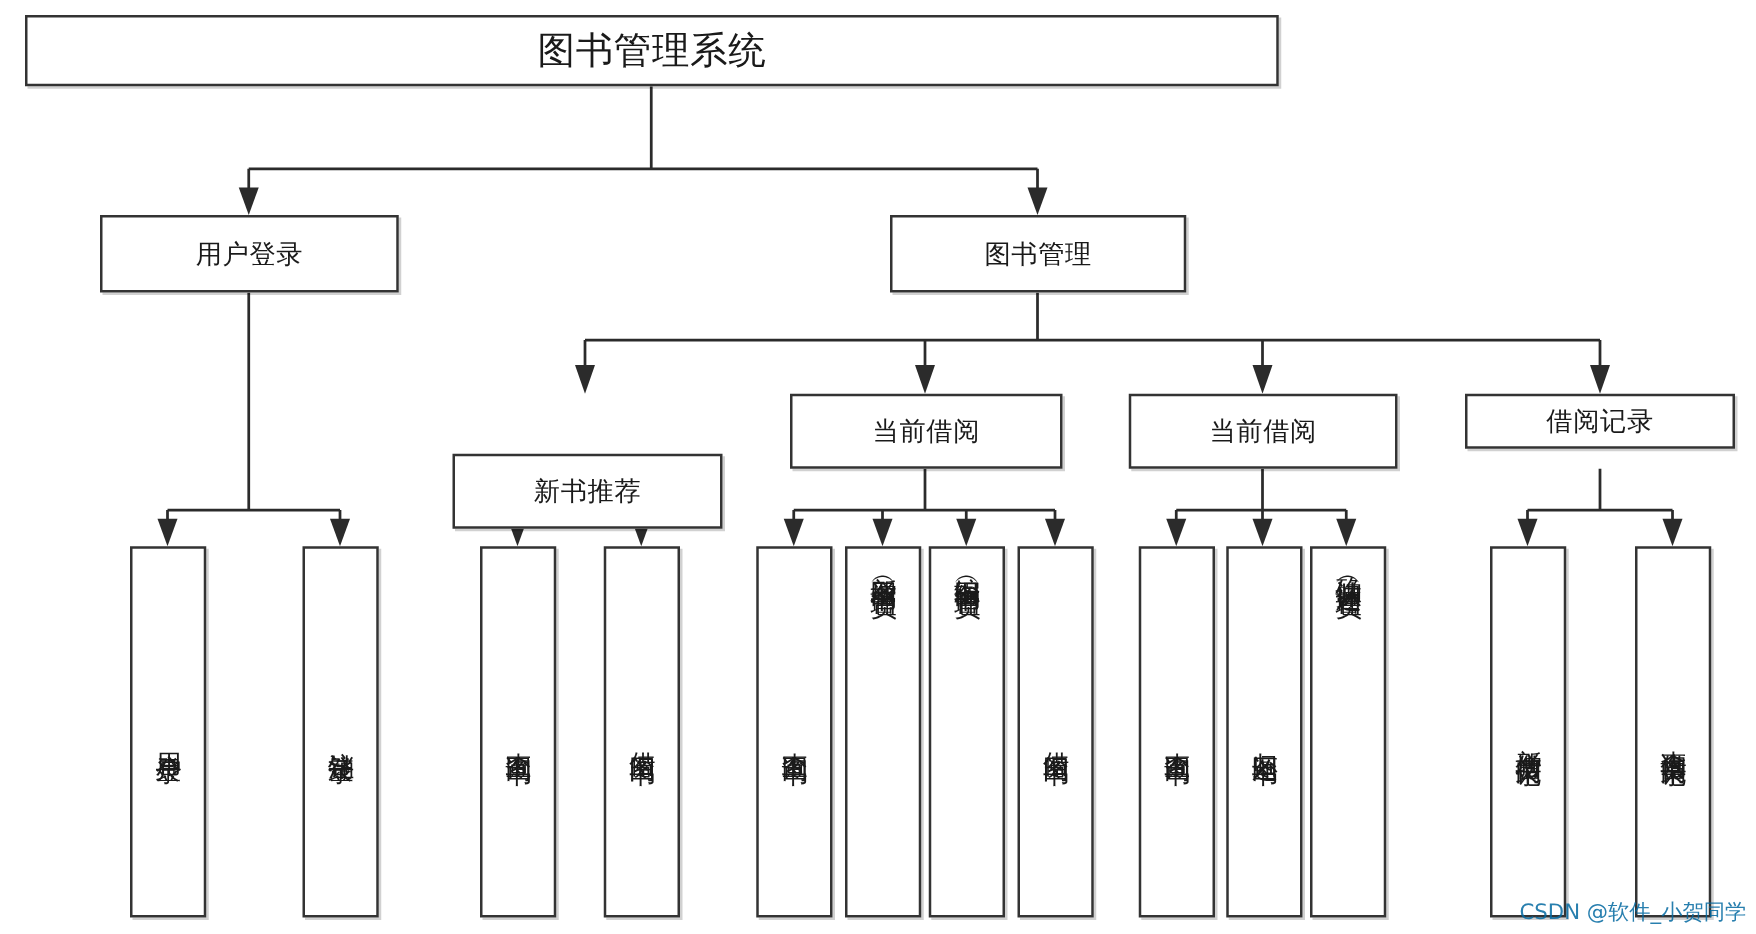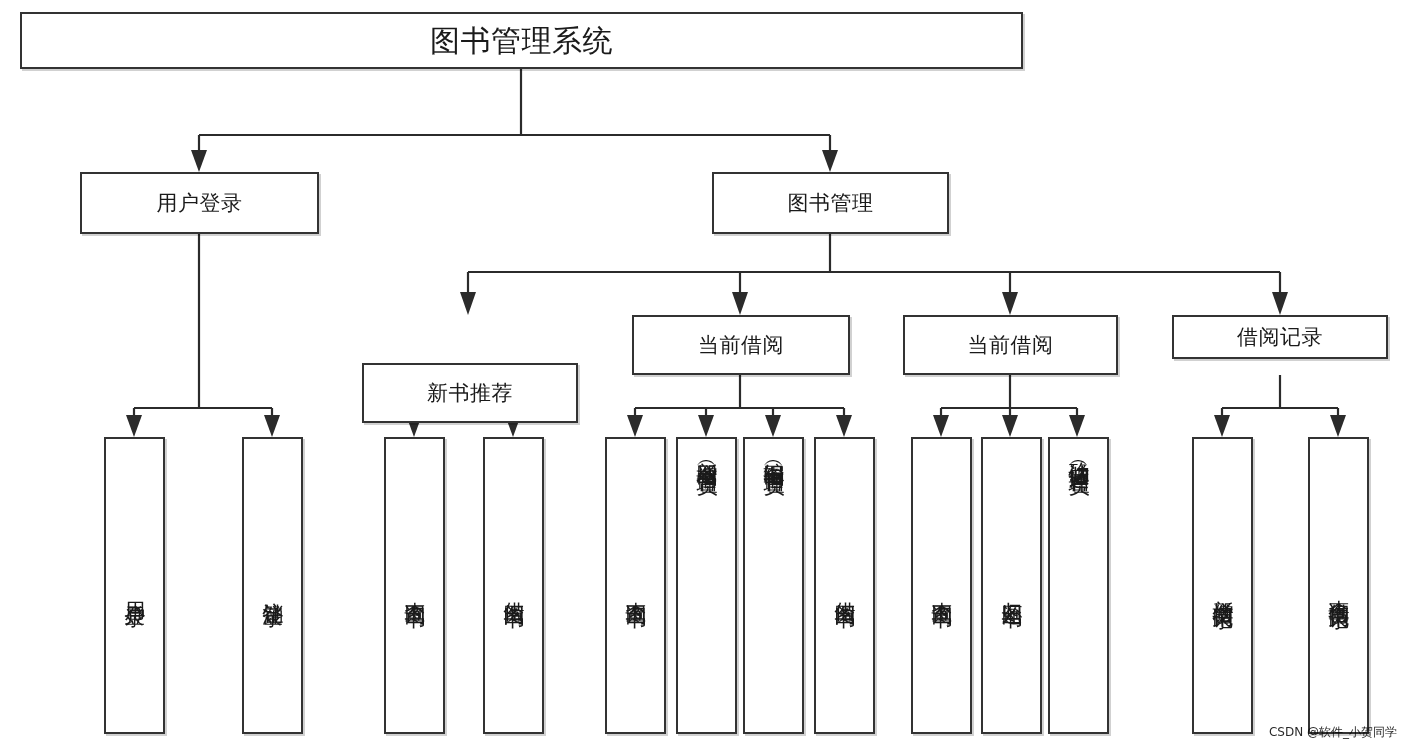--- a/index.html
+++ b/index.html
@@ -67,22 +67,22 @@
   }
   svg.edges line, svg.edges path {
     stroke: #2b2b2b;
     stroke-width: 2.2;
     fill: none;
   }
   .watermark {
     position: absolute;
     right: 8px;
     bottom: 6px;
-    font-size: 12px;
-    color: #000000;
+    font-size: 17px;
+    color: #0369a1;
     opacity: 0.85;
     white-space: nowrap;
     font-family: "DejaVu Sans", "Liberation Sans", sans-serif;
   }
 </style>
 </head>
 <body>
 
 <div id="canvas">
 

